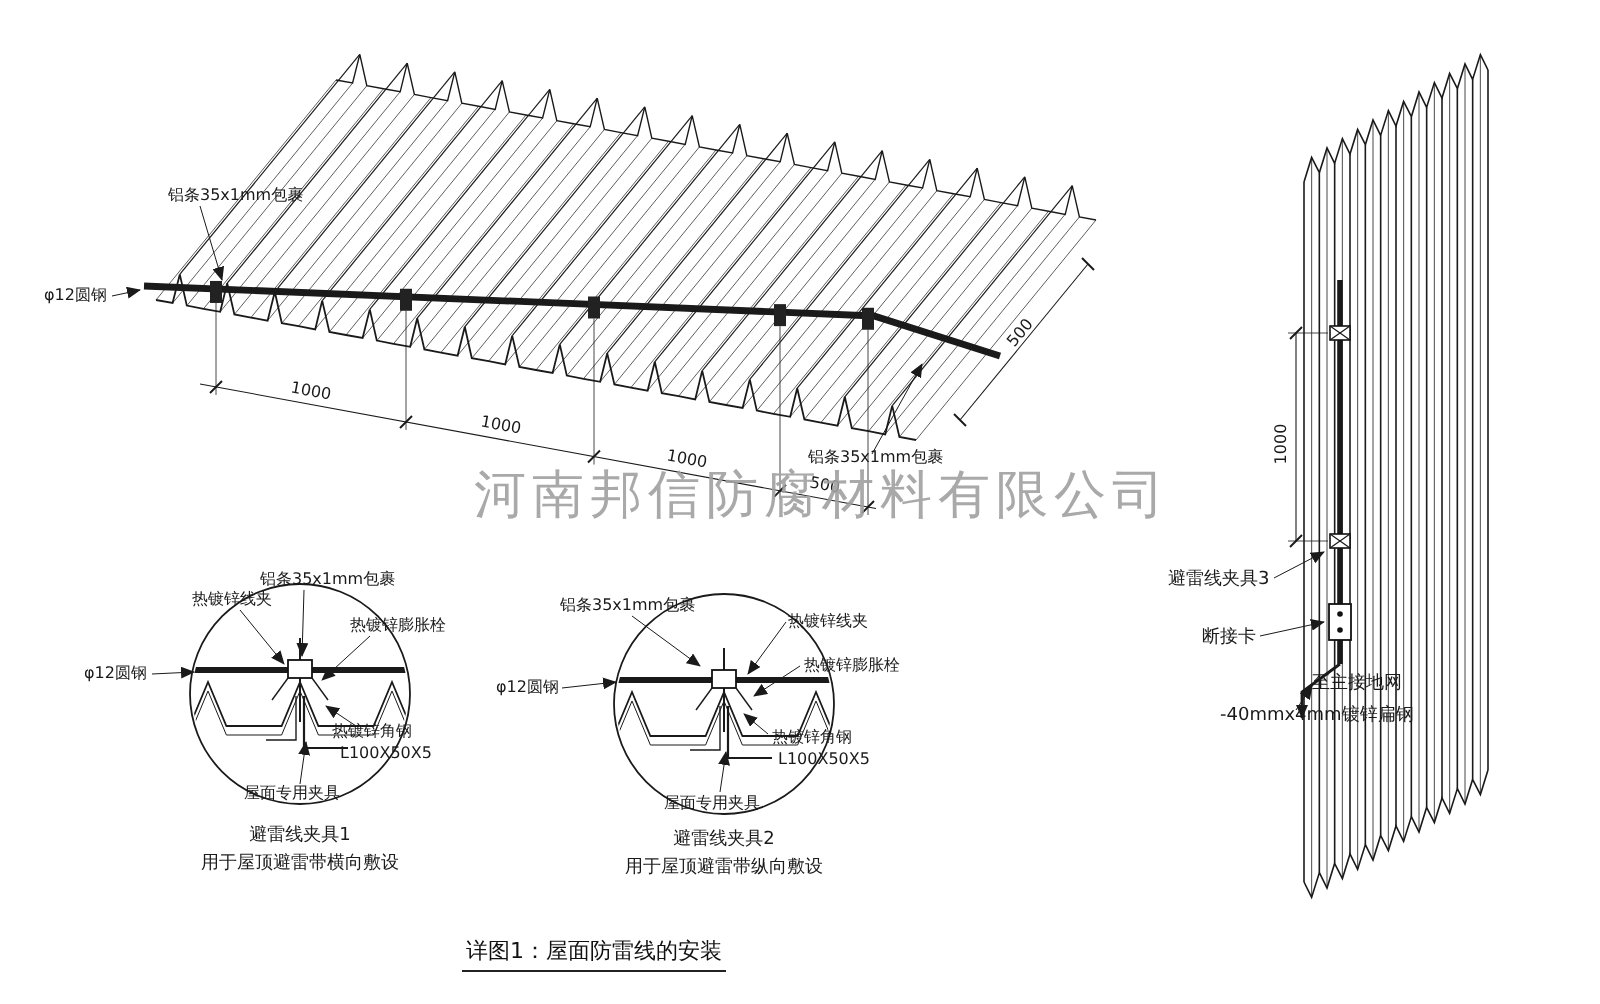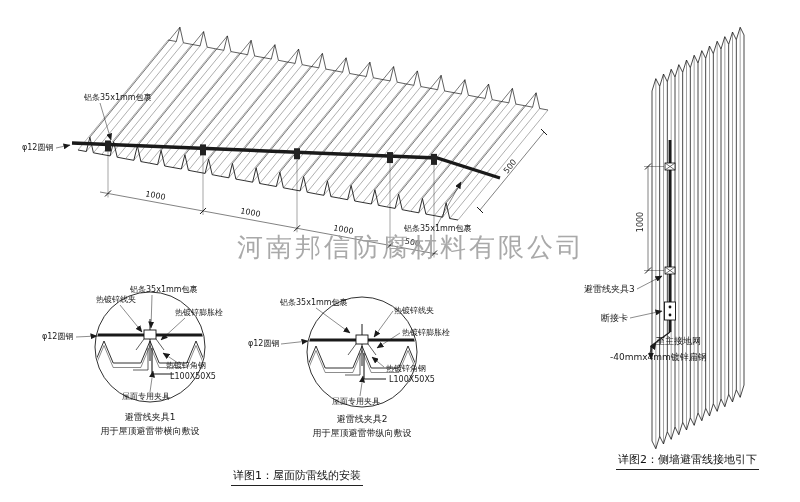--- a/index.html
+++ b/index.html
@@ -254,14 +254,13 @@
       <text x="643" y="222" text-anchor="middle" class="dim" transform="rotate(-90 643 222)">1000</text>
       <text x="584" y="292" class="med">避雷线夹具3</text>
       <text x="601" y="321" class="med">断接卡</text>
       <text x="656" y="344" class="med">至主接地网</text>
       <text x="610" y="360" class="med">-40mmx4mm镀锌扁钢</text>
     </g>
   </svg>
 
   <div class="watermark">河南邦信防腐材料有限公司</div>
   <div class="caption cap1">详图1：屋面防雷线的安装</div>
-  <div class="caption cap2">详图2：侧墙避雷线接地引下</div>
 </div>
 
 </body></html>

